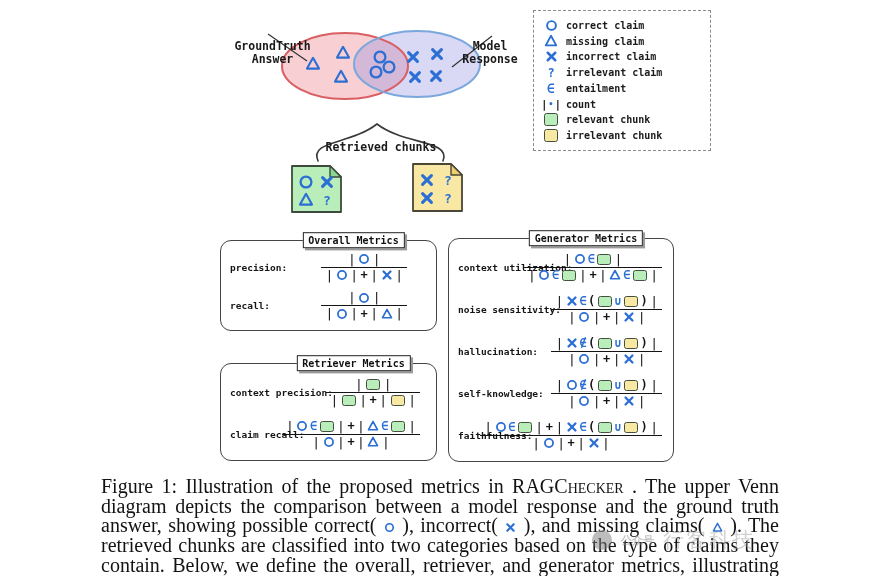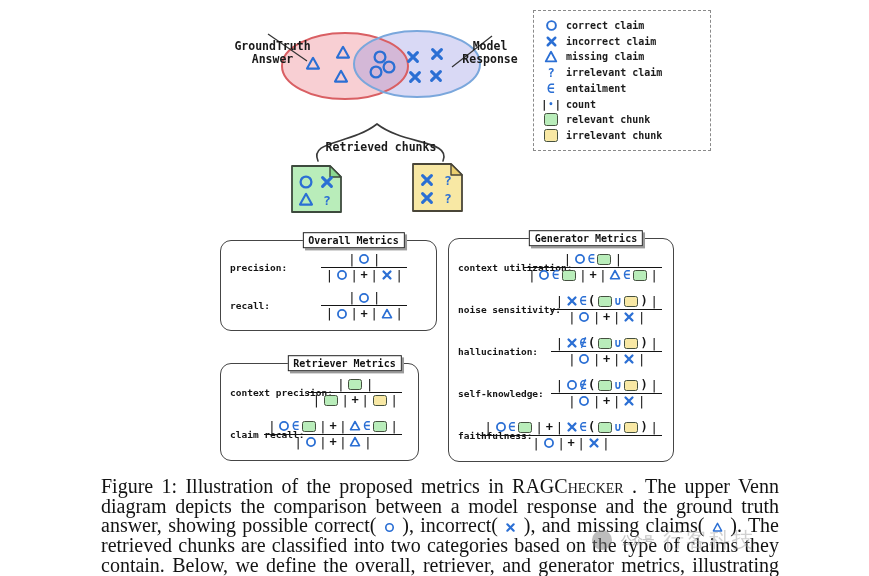--- a/index.html
+++ b/index.html
@@ -115,33 +115,33 @@
       <div class="lg-row">
         <span class="lg-ic">
           <svg width="13" height="13" viewBox="-8 -8 16 16" class="sym-svg">
             <circle r="5.4" fill="none" stroke="#2b6fd4" stroke-width="2.4"></circle>
           </svg>
         </span>
         <span class="lg-label">correct claim</span>
       </div>
       <div class="lg-row">
         <span class="lg-ic">
+          <svg width="14" height="14" viewBox="-8 -8 16 16" class="sym-svg">
+            <path d="M-6,5 L6,5 L0,-6 Z" fill="none" stroke="#2b6fd4" stroke-width="2.1" stroke-linejoin="round"></path>
+          </svg>
+        </span>
+        <span class="lg-label">missing claim</span>
+      </div>
+      <div class="lg-row">
+        <span class="lg-ic">
           <svg width="13" height="13" viewBox="-8 -8 16 16" class="sym-svg">
             <path d="M-4.6,-4.6L4.6,4.6M4.6,-4.6L-4.6,4.6" stroke="#2b6fd4" stroke-width="3.1" stroke-linecap="round"></path>
           </svg>
         </span>
         <span class="lg-label">incorrect claim</span>
-      </div>
-      <div class="lg-row">
-        <span class="lg-ic">
-          <svg width="14" height="14" viewBox="-8 -8 16 16" class="sym-svg">
-            <path d="M-6,5 L6,5 L0,-6 Z" fill="none" stroke="#2b6fd4" stroke-width="2.1" stroke-linejoin="round"></path>
-          </svg>
-        </span>
-        <span class="lg-label">missing claim</span>
       </div>
       <div class="lg-row">
         <span class="lg-ic q blue">?</span>
         <span class="lg-label">irrelevant claim</span>
       </div>
       <div class="lg-row">
         <span class="lg-ic blue" style="font: 600 13px &quot;DejaVu Sans Mono&quot;, monospace;">∈</span>
         <span class="lg-label">entailment</span>
       </div>
       <div class="lg-row">
@@ -221,21 +221,21 @@
                   <path d="M-6,5 L6,5 L0,-6 Z" fill="none" stroke="#2b6fd4" stroke-width="2.1" stroke-linejoin="round"></path>
                 </svg>
                 <span class="tk pipe">|</span>
               </div>
             </div>
           </div>
         </div>
       </div>
   </div>
 
-  <div class="mbox pad-md" style="left:220px;top:363px;width:199px;height:98px;padding-left:44px;">
+  <div class="mbox pad-md" style="left:220px;top:363px;width:217px;height:98px;padding-left:44px;">
     <div class="mtitle">Retriever Metrics</div>
     <div class="mrows">
         <div class="metric-row">
           <span class="m-label">context precision:</span>
           <div class="fracwrap">
             <div class="frac">
               <div class="num">
                 <span class="tk pipe">|</span>
                 <span class="chunk-mini g"></span>
                 <span class="tk pipe">|</span>

